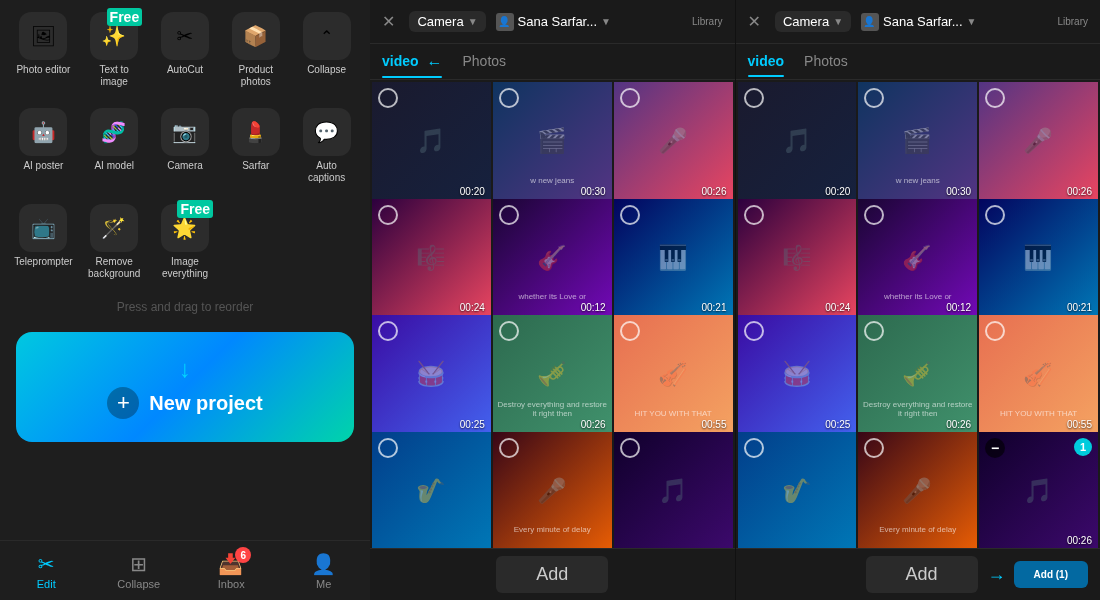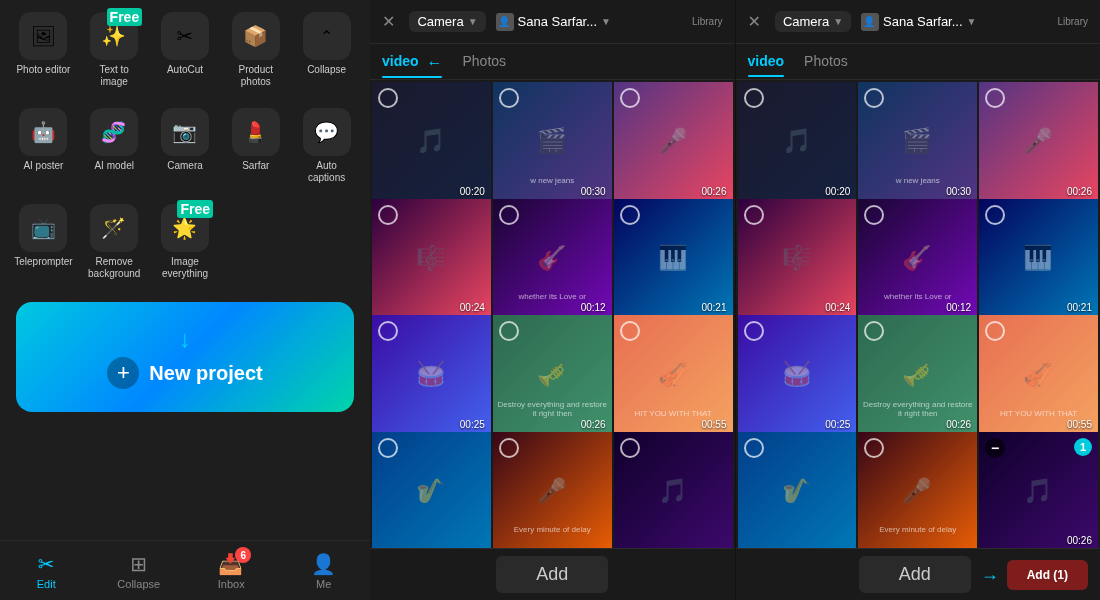--- a/index.html
+++ b/index.html
@@ -371,26 +371,26 @@
       background: #2a2a2a;
       color: #ccc;
       border: none;
       padding: 8px 40px;
       border-radius: 6px;
       font-size: 18px;
       cursor: pointer;
     }
 
     .add-btn-primary {
-      background: #7f1d1d;
+      background: #0369a1;
       color: #fff;
       border: none;
       padding: 8px 20px;
       border-radius: 6px;
-      font-size: 12px;
+      font-size: 10px;
       font-weight: 600;
       cursor: pointer;
     }
 
     .footer-arrow {
       color: #00ccff;
       font-size: 18px;
       margin-right: 8px;
     }
 
@@ -500,20 +500,21 @@
     </div>
     <div class="tool-item">
       <div class="tool-icon-box">
         <span class="free-badge">Free</span>
         <span>🌟</span>
       </div>
       <span class="tool-label">Image everything</span>
     </div>
   </div>
 
+  <div id="drag-hint">Press and drag to reorder</div>
 
   <div id="new-project-btn">
     <div style="display:flex;flex-direction:column;align-items:center;">
       <div class="arrow-down">↓</div>
       <div style="display:flex;align-items:center;gap:10px;">
         <div class="plus-circle">+</div>
         <span class="btn-text">New project</span>
       </div>
     </div>
   </div>

